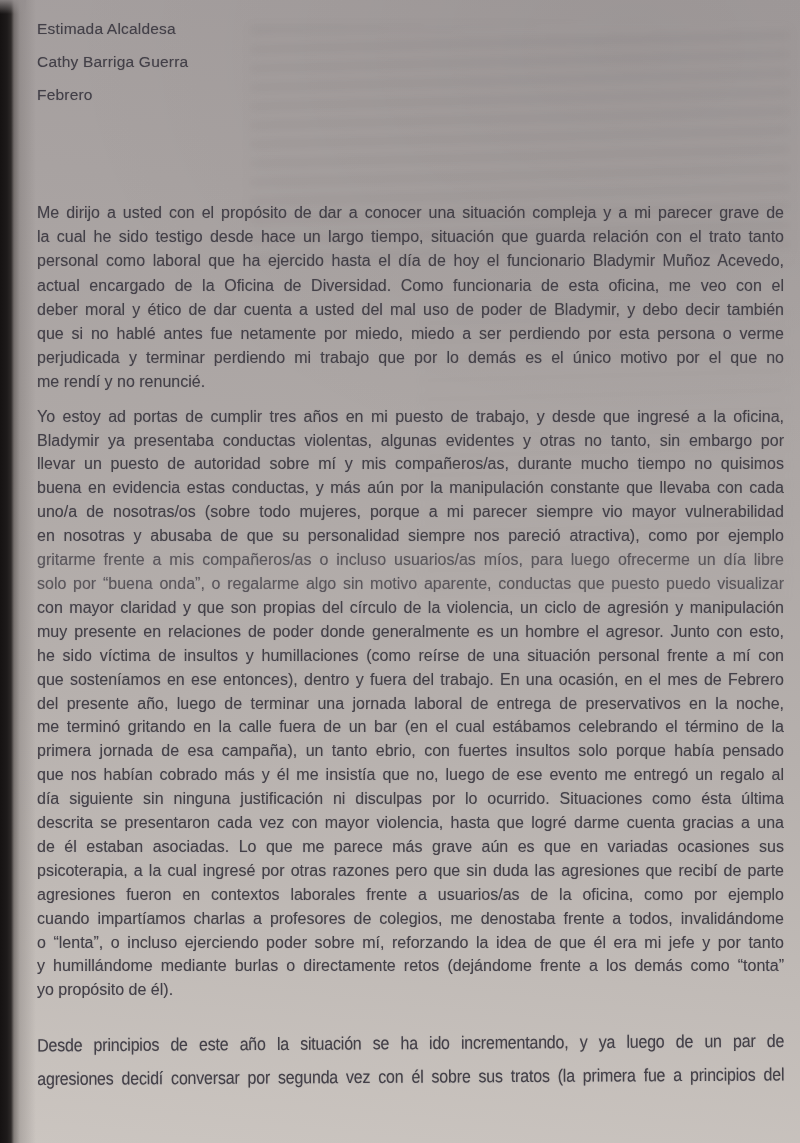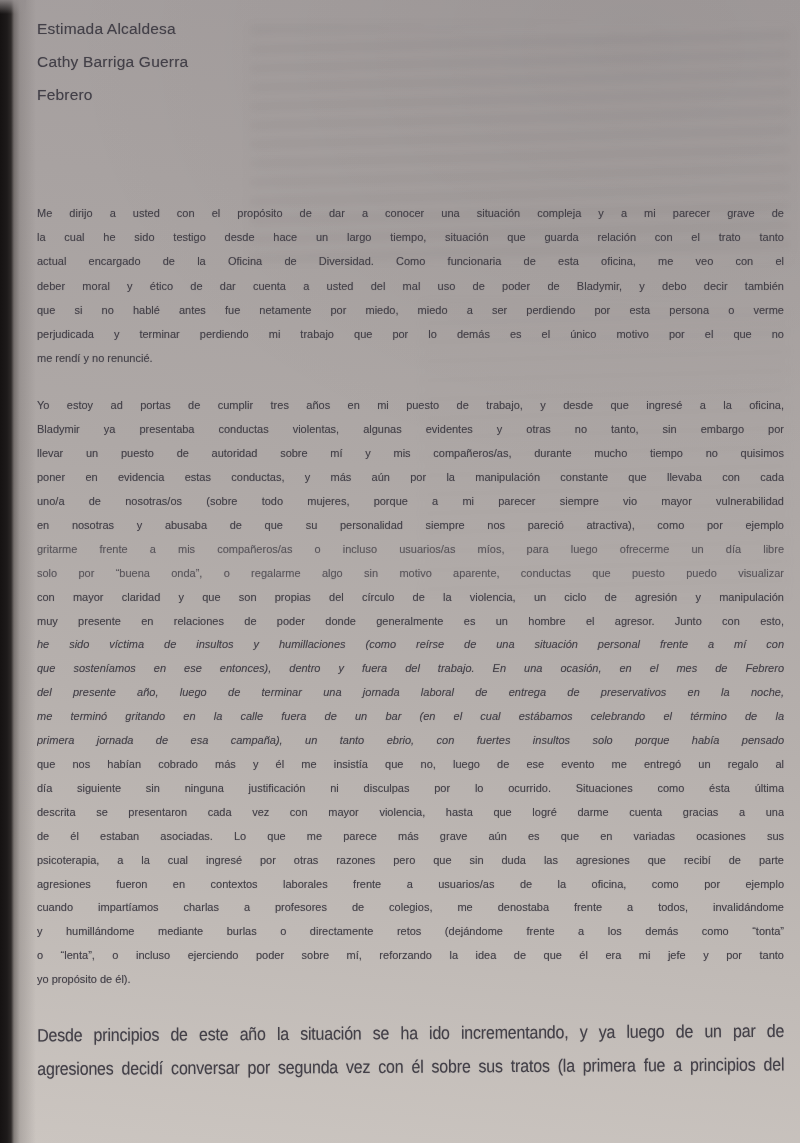--- a/index.html
+++ b/index.html
@@ -41,38 +41,38 @@
   .content {
     position: absolute; inset: 0;
     padding: 12px 28px 0 37px;
     color: #434048;
     text-shadow: 0 0 1px rgba(67,64,72,0.38);
     filter: blur(0.3px);
   }
   .hdr-line { font-size: 15.5px; line-height: 33px; letter-spacing: .2px; }
 
   .para .line {
-    font-size: 11px; line-height: 24.2px;
+    font-size: 16px; line-height: 24.2px;
     text-align: justify; text-align-last: justify;
     overflow: hidden; max-height: 25px;
   }
   .p1 { margin-top: 90px; }
-  .p2 { margin-top: 24px; }
+  .p2 { margin-top: 10px; }
   .p2 .line { line-height: 23.9px; max-height: 24.5px; }
   .p3 {
     margin-top: 27px;
     transform: rotate(-0.35deg) scale(1, 1.12);
     transform-origin: 0 0;
   }
   .p3 .line {
     font-size: 16px; line-height: 30px; max-height: 31px;
     letter-spacing: -0.2px; word-spacing: 1px;
   }
   .line.last { text-align-last: left; }
-  .italic { font-style: italic; }
+  .italic { }
   .faint { opacity: .8; }
 </style>
 </head>
 <body>
 
 <div class="photo">
   <div class="ghost g1"></div>
   <div class="ghost g2"></div>
   <div class="edge"></div>
   <div class="edge-corner"></div>
@@ -81,52 +81,53 @@
 
     <div>
       <div class="hdr-line">Estimada Alcaldesa</div>
       <div class="hdr-line">Cathy Barriga Guerra</div>
       <div class="hdr-line">Febrero</div>
     </div>
 
     <div class="para p1">
       <div class="line">Me dirijo a usted con el propósito de dar a conocer una situación compleja y a mi parecer grave de</div>
       <div class="line">la cual he sido testigo desde hace un largo tiempo, situación que guarda relación con el trato tanto</div>
+      <div class="line">personal como laboral que ha ejercido hasta el día de hoy el funcionario Bladymir Muñoz Acevedo,</div>
       <div class="line">actual encargado de la Oficina de Diversidad. Como funcionaria de esta oficina, me veo con el</div>
       <div class="line">deber moral y ético de dar cuenta a usted del mal uso de poder de Bladymir, y debo decir también</div>
       <div class="line">que si no hablé antes fue netamente por miedo, miedo a ser perdiendo por esta persona o verme</div>
       <div class="line">perjudicada y terminar perdiendo mi trabajo que por lo demás es el único motivo por el que no</div>
       <div class="line last">me rendí y no renuncié.</div>
     </div>
 
     <div class="para p2">
       <div class="line">Yo estoy ad portas de cumplir tres años en mi puesto de trabajo, y desde que ingresé a la oficina,</div>
       <div class="line">Bladymir ya presentaba conductas violentas, algunas evidentes y otras no tanto, sin embargo por</div>
       <div class="line">llevar un puesto de autoridad sobre mí y mis compañeros/as, durante mucho tiempo no quisimos</div>
-      <div class="line">poner en evidencia estas conductas, y más aún por la manipulación constante que llevaba con cada</div>
+      <div class="line">buena en evidencia estas conductas, y más aún por la manipulación constante que llevaba con cada</div>
       <div class="line">uno/a de nosotras/os (sobre todo mujeres, porque a mi parecer siempre vio mayor vulnerabilidad</div>
       <div class="line">en nosotras y abusaba de que su personalidad siempre nos pareció atractiva), como por ejemplo</div>
       <div class="line faint">gritarme frente a mis compañeros/as o incluso usuarios/as míos, para luego ofrecerme un día libre</div>
       <div class="line faint">solo por “buena onda”, o regalarme algo sin motivo aparente, conductas que puesto puedo visualizar</div>
       <div class="line">con mayor claridad y que son propias del círculo de la violencia, un ciclo de agresión y manipulación</div>
       <div class="line">muy presente en relaciones de poder donde generalmente es un hombre el agresor. Junto con esto,</div>
       <div class="line italic">he sido víctima de insultos y humillaciones (como reírse de una situación personal frente a mí con</div>
       <div class="line italic">que sosteníamos en ese entonces), dentro y fuera del trabajo. En una ocasión, en el mes de Febrero</div>
       <div class="line italic">del presente año, luego de terminar una jornada laboral de entrega de preservativos en la noche,</div>
       <div class="line italic">me terminó gritando en la calle fuera de un bar (en el cual estábamos celebrando el término de la</div>
       <div class="line italic">primera jornada de esa campaña), un tanto ebrio, con fuertes insultos solo porque había pensado</div>
       <div class="line">que nos habían cobrado más y él me insistía que no, luego de ese evento me entregó un regalo al</div>
       <div class="line">día siguiente sin ninguna justificación ni disculpas por lo ocurrido. Situaciones como ésta última</div>
       <div class="line">descrita se presentaron cada vez con mayor violencia, hasta que logré darme cuenta gracias a una</div>
       <div class="line">de él estaban asociadas. Lo que me parece más grave aún es que en variadas ocasiones sus</div>
       <div class="line">psicoterapia, a la cual ingresé por otras razones pero que sin duda las agresiones que recibí de parte</div>
       <div class="line">agresiones fueron en contextos laborales frente a usuarios/as de la oficina, como por ejemplo</div>
       <div class="line">cuando impartíamos charlas a profesores de colegios, me denostaba frente a todos, invalidándome</div>
+      <div class="line">o “lenta”, o incluso ejerciendo poder sobre mí, reforzando la idea de que él era mi jefe y por tanto</div>
       <div class="line">y humillándome mediante burlas o directamente retos (dejándome frente a los demás como “tonta”</div>
-      <div class="line">o “lenta”, o incluso ejerciendo poder sobre mí, reforzando la idea de que él era mi jefe y por tanto</div>
       <div class="line last">yo propósito de él).</div>
     </div>
 
     <div class="para p3">
       <div class="line">Desde principios de este año la situación se ha ido incrementando, y ya luego de un par de</div>
       <div class="line">agresiones decidí conversar por segunda vez con él sobre sus tratos (la primera fue a principios del</div>
     </div>
 
   </div>
 </div>

